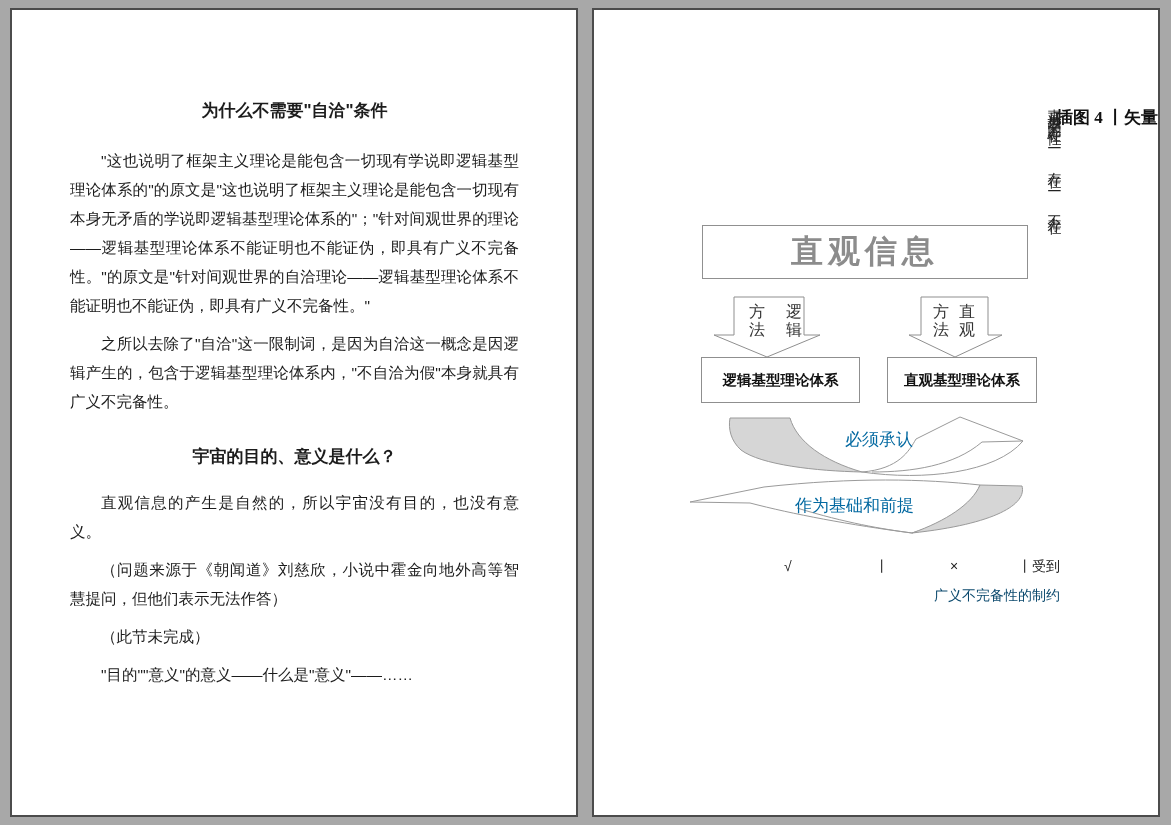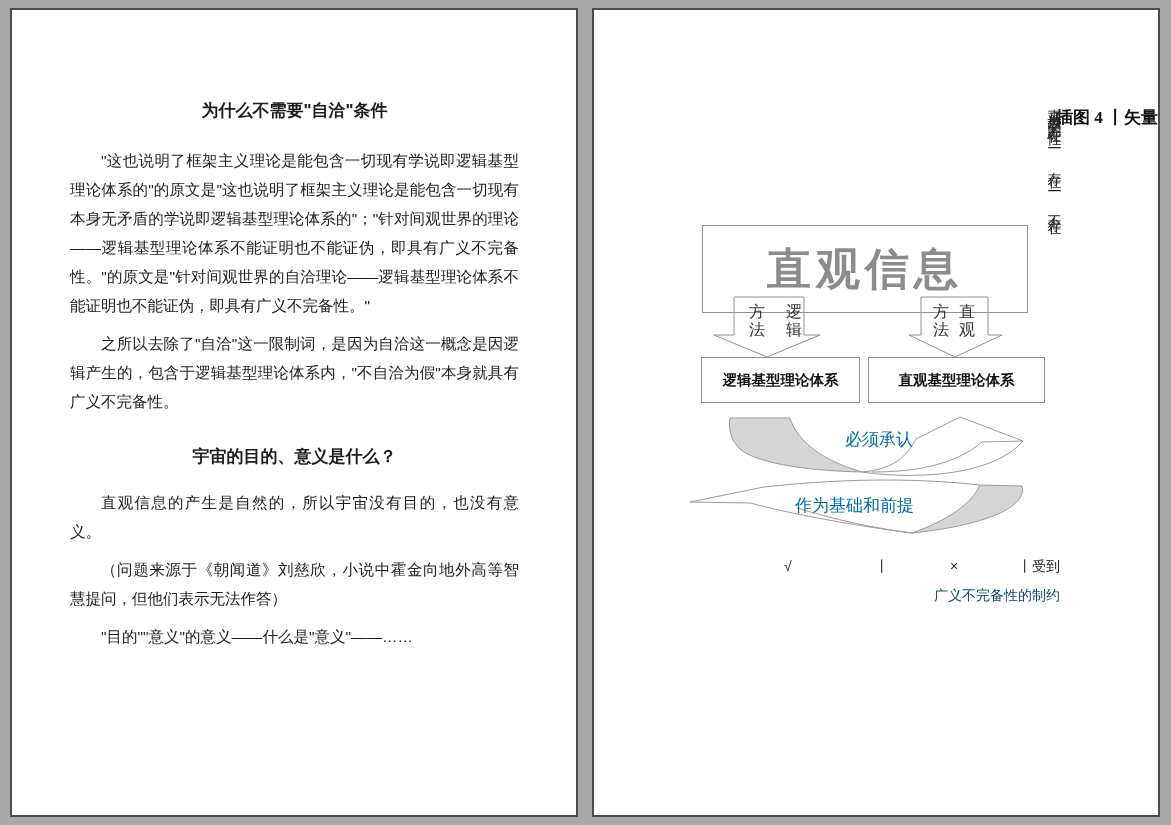--- a/index.html
+++ b/index.html
@@ -70,24 +70,24 @@
   }
   .diagram-svg {
     position: absolute;
     left: 0; top: 0;
     width: 568px; height: 620px;
     pointer-events: none;
   }
   .box-source {
     position: absolute;
     left: 108px; top: 215px;
-    width: 326px; height: 88px;
+    width: 326px; height: 54px;
     border: 1px solid #909090;
     display: flex; align-items: center; justify-content: center;
-    font-size: 44px; font-weight: bold;
+    font-size: 32px; font-weight: bold;
     letter-spacing: 5px;
     color: #8c8c8c;
   }
   .arrow-label {
     position: absolute;
     display: flex;
     color: #333;
     font-size: 16px;
     line-height: 18px;
     justify-content: space-between;
@@ -102,21 +102,21 @@
   .box-result {
     position: absolute;
     top: 347px; height: 46px;
     border: 1px solid #8f8f8f;
     display: flex; align-items: center; justify-content: center;
     font-weight: bold;
     font-size: 14.5px;
     color: #111;
   }
   .br-left  { left: 107px; width: 159px; }
-  .br-right { left: 274px; width: 177px; }
+  .br-right { left: 293px; width: 150px; }
   .curve-label {
     position: absolute;
     font-family: Liberation Mono, monospace;
     font-size: 17px;
     color: #0369a1;
     white-space: nowrap;
   }
   .cl-top    { left: 251px; top: 418px; }
   .cl-bottom { left: 201px; top: 484px; }
   .fsym {
@@ -145,20 +145,21 @@
 <div class="canvas">
 
   <div class="page page-left">
     <div class="doc">
       <div class="h">为什么不需要"自洽"条件</div>
       <p>"这也说明了框架主义理论是能包含一切现有学说即逻辑基型理论体系的"的原文是"这也说明了框架主义理论是能包含一切现有本身无矛盾的学说即逻辑基型理论体系的"；"针对间观世界的理论——逻辑基型理论体系不能证明也不能证伪，即具有广义不完备性。"的原文是"针对间观世界的自洽理论——逻辑基型理论体系不能证明也不能证伪，即具有广义不完备性。"</p>
       <p>之所以去除了"自洽"这一限制词，是因为自洽这一概念是因逻辑产生的，包含于逻辑基型理论体系内，"不自洽为假"本身就具有广义不完备性。</p>
       <div class="h h2">宇宙的目的、意义是什么？</div>
       <p>直观信息的产生是自然的，所以宇宙没有目的，也没有意义。</p>
       <p>（问题来源于《朝闻道》刘慈欣，小说中霍金向地外高等智慧提问，但他们表示无法作答）</p>
+      <p>（此节未完成）</p>
       <p>"目的""意义"的意义——什么是"意义"——……</p>
     </div>
   </div>
 
   <div class="page page-right">
 
     <div class="fig-caption">插图 4 丨矢量</div>
 
     <div class="side-note">直观世界中的存在性：一　存在　一　不存在</div>
 

